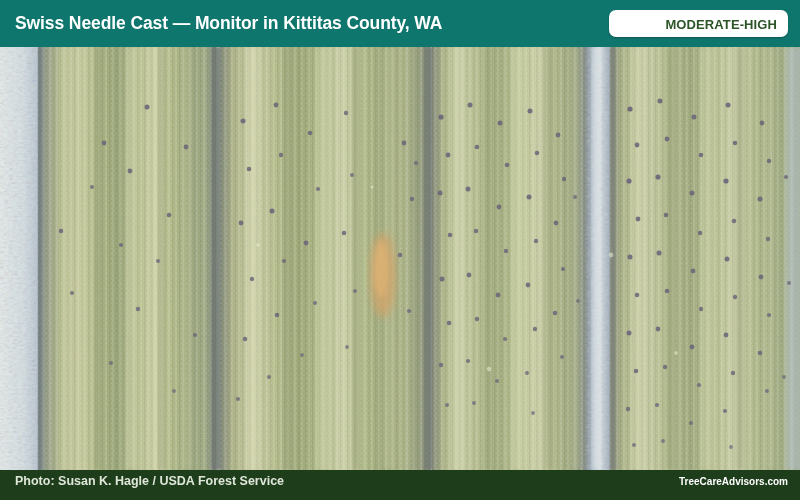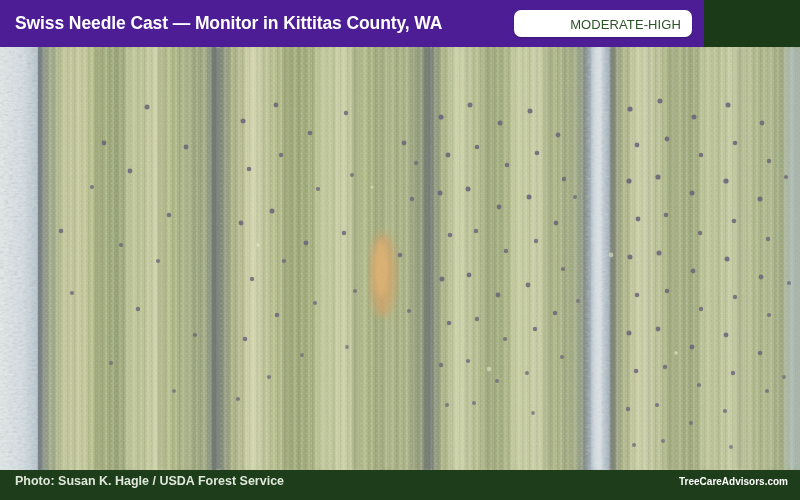--- a/index.html
+++ b/index.html
@@ -15,22 +15,22 @@
     width: 800px;
     height: 500px;
     overflow: hidden;
     background: #1b3a18;
   }
 
   
   #header {
     position: absolute;
     left: 0; top: 0;
-    width: 704px; height: 47px;
-    background: #4c1d95;
+    width: 800px; height: 47px;
+    background: #0f766e;
     display: flex;
     align-items: center;
     justify-content: space-between;
     box-sizing: border-box;
     padding: 0 12px 0 15px;
     z-index: 30;
   }
   #header-title {
     color: #ffffff;
     font-size: 17.5px;
@@ -42,21 +42,21 @@
   #severity-badge {
     background: #ffffff;
     border-radius: 7px;
     padding: 6px 11px 5px 11px;
     line-height: 1;
     box-shadow: 0 1px 2px rgba(0,0,0,0.25);
   }
   #severity-badge-label {
     color: #2b5527;
     font-size: 13px;
-    font-weight: normal;
+    font-weight: bold;
     letter-spacing: 0.1px;
     white-space: nowrap;
     margin-left: 45px;
   }
 
   
   #photo {
     position: absolute;
     left: 0; top: 47px;
     width: 800px; height: 423px;

